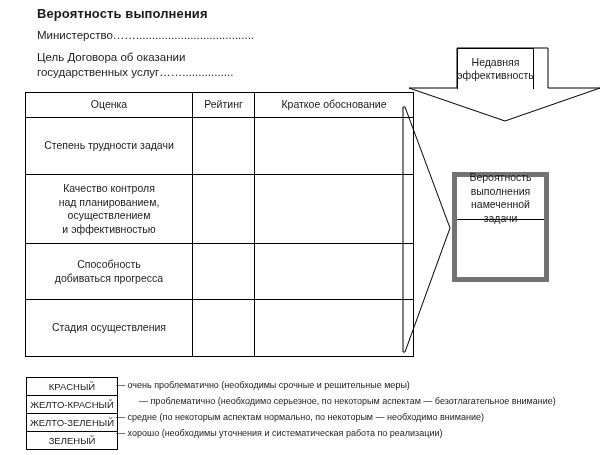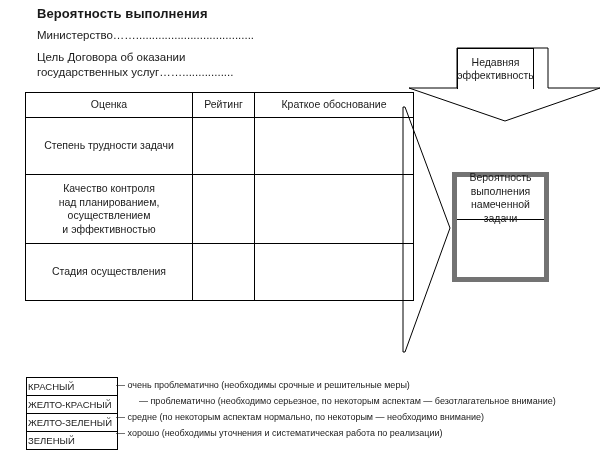--- a/index.html
+++ b/index.html
@@ -129,21 +129,21 @@
   #legend {
     position: absolute;
     left: 26px; top: 377px;
     width: 92px;
     border-collapse: collapse;
     table-layout: fixed;
   }
   #legend td {
     border: 1px solid #000;
     height: 15px;
-    text-align: left;
+    text-align: center;
     vertical-align: middle;
     font-size: 9.5px;
     line-height: 11px;
     white-space: nowrap;
   }
   .legend-desc {
     position: absolute;
     left: 116px;
     font-size: 9px;
     line-height: 11px;
@@ -191,20 +191,26 @@
         <td></td>
       </tr>
       <tr class="r2">
         <td>Качество контроля
 над планированием,
 осуществлением
 и эффективностью</td>
         <td></td>
         <td></td>
       </tr>
+      <tr class="r3">
+        <td>Способность
+добиваться прогресса</td>
+        <td></td>
+        <td></td>
+      </tr>
       <tr class="r4">
         <td>Стадия осуществления</td>
         <td></td>
         <td></td>
       </tr>
     </tbody>
   </table>
 
   <div id="outcome-box">
     <div id="outcome-box-title">Вероятность

